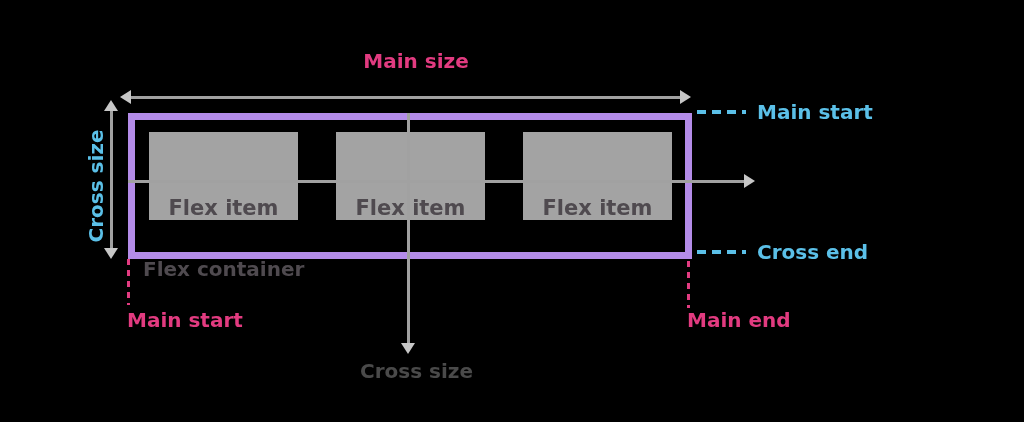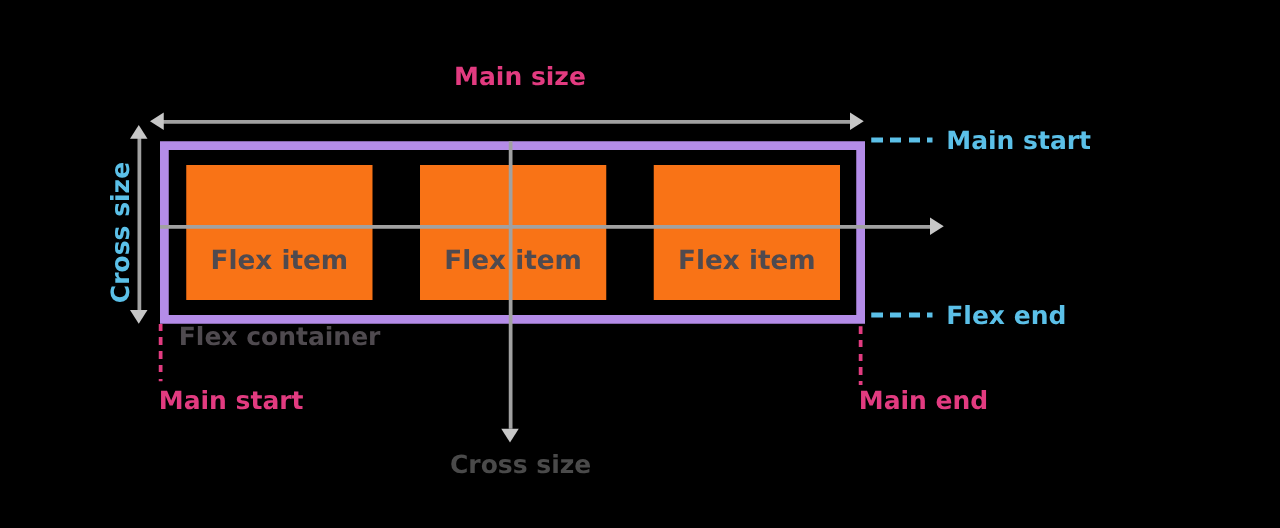--- a/index.html
+++ b/index.html
@@ -18,22 +18,22 @@
   .gray  { color: #4A4A4A; }
 
   
   .flex-container {
     left: 128px; top: 113px; width: 564px; height: 146px;
     border: 7px solid #B48CE8;
   }
 
   
   .flex-item {
-    top: 132px; width: 149px; height: 108px;
-    background: #f97316;
+    top: 132px; width: 149px; height: 88px;
+    background: #a3a3a3;
   }
   .flex-item .item-label {
     position: absolute; left: 0; top: 66px; width: 100%;
     text-align: center; font-size: 21px;
   }
 
   
   .gline { background: #A1A1A1; }
 
   
@@ -90,21 +90,21 @@
   <div class="ah ah-right" style="left:744px; top:174px;"></div>
 
   <div class="abs gline" style="left:407px; top:113px; width:3px; height:230px;"></div>
   <div class="ah ah-down" style="left:401px; top:343px;"></div>
   <div class="abs lbl gray" style="left:360px; top:361px;">Cross size</div>
 
   <div class="abs dash-h-blue" style="left:697px; top:110px;"></div>
   <div class="abs lbl blue" style="left:757px; top:102px;">Main start</div>
 
   <div class="abs dash-h-blue" style="left:697px; top:250px;"></div>
-  <div class="abs lbl blue" style="left:757px; top:242px;">Flex end</div>
+  <div class="abs lbl blue" style="left:757px; top:242px;">Cross end</div>
 
   <div class="abs dash-v-pink" style="left:127px; top:259px; height:46px;"></div>
   <div class="abs lbl pink" style="left:127px; top:310px;">Main start</div>
 
   <div class="abs dash-v-pink" style="left:687px; top:261px; height:47px;"></div>
   <div class="abs lbl dark" style="left:143px; top:259px;">Flex container</div>
 
   <div class="abs lbl pink" style="left:687px; top:310px;">Main end</div>
 
 </div>

